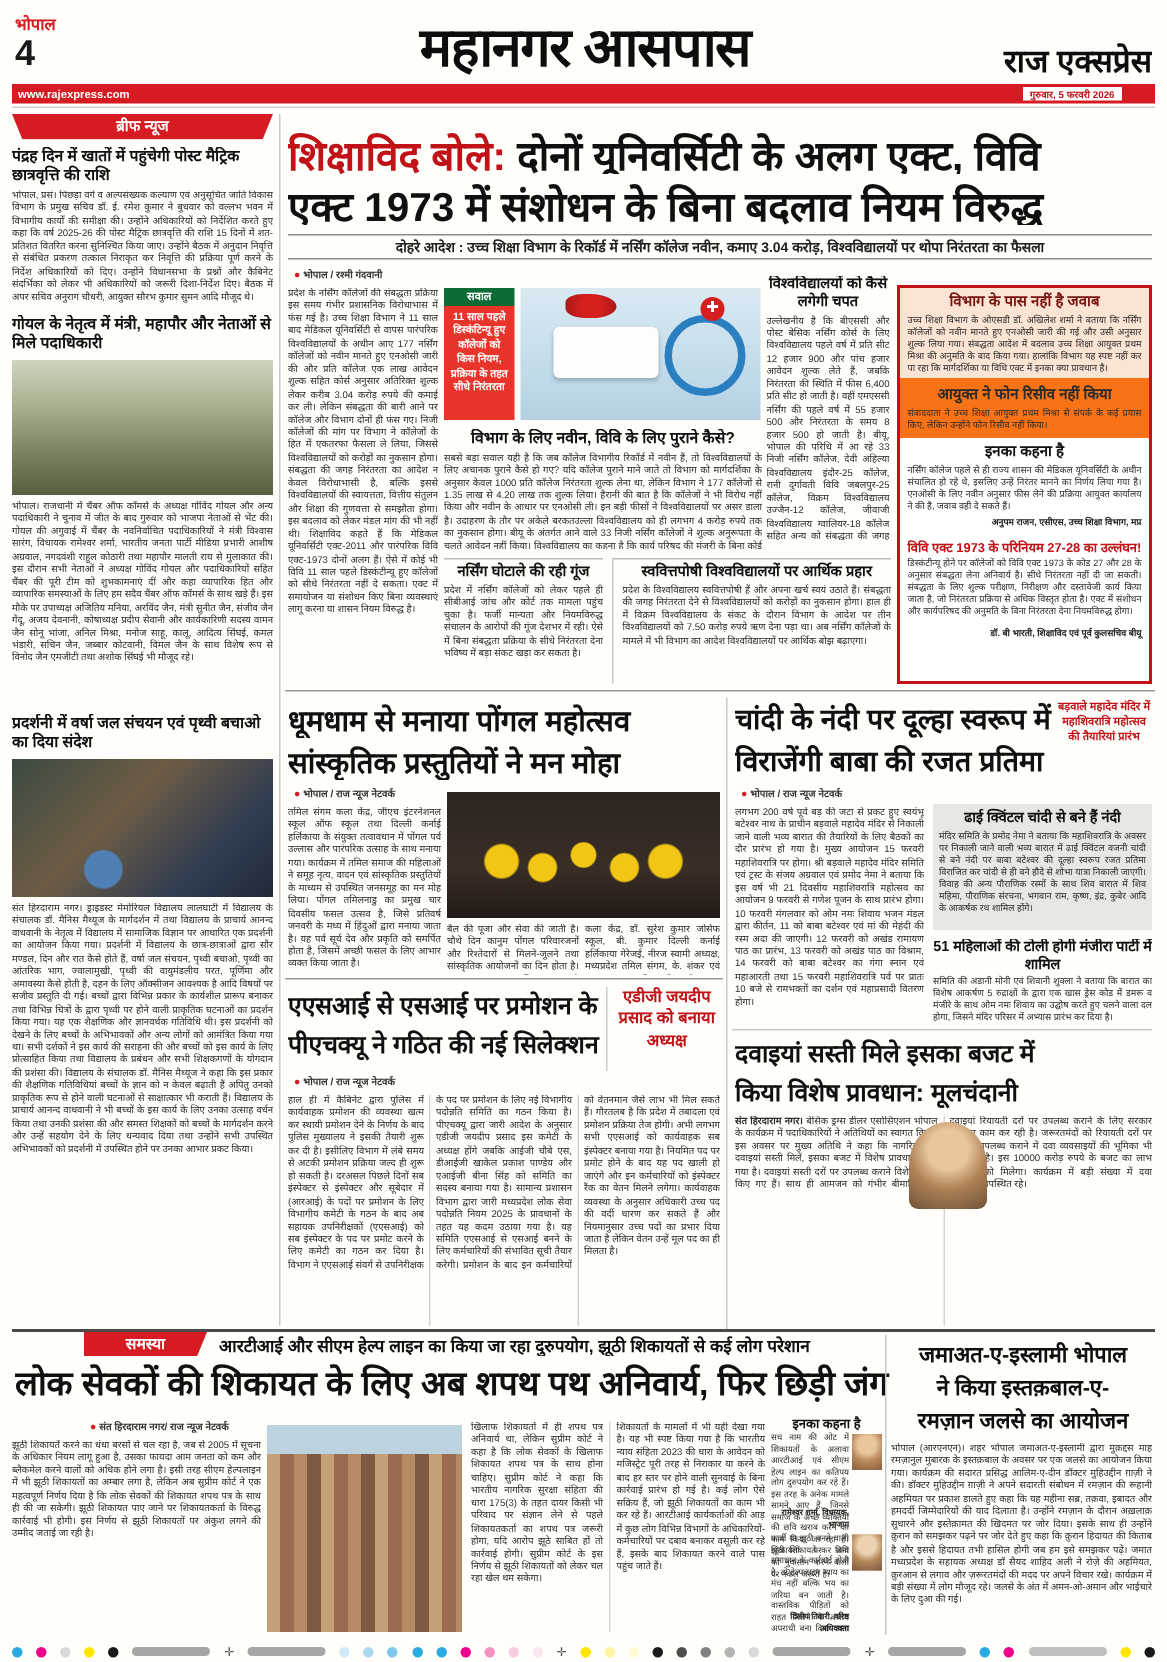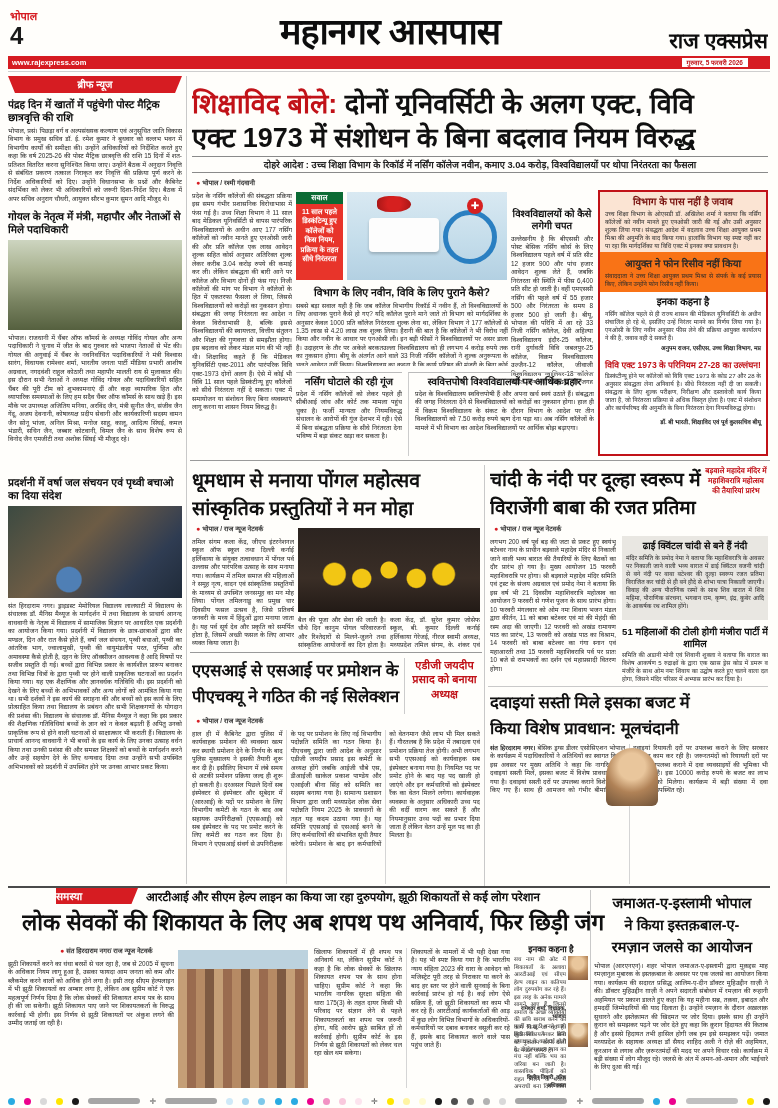--- a/index.html
+++ b/index.html
@@ -65,21 +65,21 @@
   <div class="abs" style="left:296px;top:192px;width:47px;height:12px;background:#0c6b34;color:#fff;font-weight:bold;font-size:7.5px;text-align:center;line-height:12px;">सवाल</div>
   <div class="abs" style="left:296px;top:204px;width:47px;height:76px;background:#e8342a;color:#fff;font-weight:bold;font-size:7px;line-height:1.35;padding:3px;text-align:center;">11 साल पहले डिस्कंटिन्यू हुए कॉलेजों को किस नियम, प्रक्रिया के तहत सीधे निरंतरता</div>
 
   <div class="abs photo" style="left:347px;top:192px;width:160px;height:88px;background:linear-gradient(180deg,#d9e9f2 0%,#c3dcEA 60%,#b3d0e2 100%);">
     <div style="position:absolute;left:22px;top:26px;width:70px;height:34px;background:#fdfdfd;border-radius:4px;box-shadow:0 2px 3px rgba(0,0,0,.2);"></div>
     <div style="position:absolute;left:96px;top:18px;width:44px;height:44px;border:5px solid #2a7fc1;border-radius:50%;"></div>
     <div style="position:absolute;left:120px;top:6px;width:16px;height:16px;background:#d6201f;border-radius:50%;color:#fff;font-size:10px;text-align:center;line-height:16px;">✚</div>
     <div style="position:absolute;left:30px;top:4px;width:34px;height:16px;background:radial-gradient(circle,#d6201f 35%,#a31616 100%);border-radius:40% 60% 55% 45%;"></div>
   </div>
 
-  <div class="abs" style="left:511px;top:208px;width:82px;height:176px;">
+  <div class="abs" style="left:511px;top:184px;width:82px;height:176px;">
     <div class="box-title" style="font-size:9.8px;">विश्वविद्यालयों को कैसे लगेगी चपत</div>
     <div class="body-text" style="margin-top:3px;height:148px;">उल्लेखनीय है कि बीएससी और पोस्ट बेसिक नर्सिंग कोर्स के लिए विश्वविद्यालय पहले वर्ष में प्रति सीट 12 हजार 900 और पांच हजार आवेदन शुल्क लेते हैं, जबकि निरंतरता की स्थिति में फीस 6,400 प्रति सीट हो जाती है। वहीं एमएससी नर्सिंग की पहले वर्ष में 55 हजार 500 और निरंतरता के समय 8 हजार 500 हो जाती है। बीयू, भोपाल की परिधि में आ रहे 33 निजी नर्सिंग कॉलेज, देवी अहिल्या विश्वविद्यालय इंदौर-25 कॉलेज, रानी दुर्गावती विवि जबलपुर-25 कॉलेज, विक्रम विश्वविद्यालय उज्जैन-12 कॉलेज, जीवाजी विश्वविद्यालय ग्वालियर-18 कॉलेज सहित अन्य को संबद्धता की जगह निरंतरता देने से करोड़ों की चपत लगेगी।</div>
   </div>
 
   <div class="abs" style="left:296px;top:286px;width:212px;height:80px;">
     <div class="box-title" style="font-size:10.5px;">विभाग के लिए नवीन, विवि के लिए पुराने कैसे?</div>
     <div class="body-text" style="margin-top:3px;height:62px;">सबसे बड़ा सवाल यही है कि जब कॉलेज विभागीय रिकॉर्ड में नवीन हैं, तो विश्वविद्यालयों के लिए अचानक पुराने कैसे हो गए? यदि कॉलेज पुराने माने जाते तो विभाग को मार्गदर्शिका के अनुसार केवल 1000 प्रति कॉलेज निरंतरता शुल्क लेना था, लेकिन विभाग ने 177 कॉलेजों से 1.35 लाख से 4.20 लाख तक शुल्क लिया। हैरानी की बात है कि कॉलेजों ने भी विरोध नहीं किया और नवीन के आधार पर एनओसी ली। इन बड़ी फीसों ने विश्वविद्यालयों पर असर डाला है। उदाहरण के तौर पर अकेले बरकतउल्ला विश्वविद्यालय को ही लगभग 4 करोड़ रुपये तक का नुकसान होगा। बीयू के अंतर्गत आने वाले 33 निजी नर्सिंग कॉलेजों ने शुल्क अनुरूपता के चलते आवेदन नहीं किया। विश्वविद्यालय का कहना है कि कार्य परिषद की मंजूरी के बिना कोई निर्णय संभव नहीं। यही स्थिति अन्य विश्वविद्यालयों में भी बनी।</div>
   </div>
 
   <div class="abs" style="left:296px;top:372px;width:106px;height:84px;border-top:1px solid #bbb;padding-top:3px;">
@@ -148,23 +148,23 @@
 
   <div class="abs hline" style="left:488px;top:686px;width:280px;background:#c9c9c9;"></div>
   <div class="abs hl" style="left:490px;top:690px;width:278px;height:24px;font-size:16.5px;">दवाइयां सस्ती मिले इसका बजट में</div>
   <div class="abs hl" style="left:490px;top:716px;width:278px;height:24px;font-size:16.5px;">किया विशेष प्रावधान: मूलचंदानी</div>
   <div class="abs" style="left:490px;top:744px;width:278px;height:140px;">
     <div class="body-text cols2" style="height:140px;"><span style="font-weight:bold;">संत हिरदाराम नगर।</span> <span>बेसिक ड्रग्स डीलर एसोसिएशन भोपाल के कार्यक्रम में पदाधिकारियों ने अतिथियों का स्वागत किया। इस अवसर पर मुख्य अतिथि ने कहा कि नागरिकों को दवाइयां सस्ती मिलें, इसका बजट में विशेष प्रावधान किया गया है। दवाइयां सस्ती दरों पर उपलब्ध कराने विशेष प्रयास किए गए हैं। साथ ही आमजन को गंभीर बीमारियों की दवाइयां रियायती दरों पर उपलब्ध कराने के लिए सरकार लगातार काम कर रही है। जरूरतमंदों को रियायती दरों पर दवाइयां उपलब्ध कराने में दवा व्यवसाइयों की भूमिका भी महत्वपूर्ण है। इस 10000 करोड़ रुपये के बजट का लाभ आमजन को मिलेगा। कार्यक्रम में बड़ी संख्या में दवा व्यवसायी उपस्थित रहे।</span></div>
   </div>
   <div class="abs photo" style="left:606px;top:748px;width:52px;height:58px;border-radius:50% 50% 6px 6px;background:radial-gradient(circle at 50% 32%,#e9c69c 28%,#b08257 55%,#6e5238 100%);"></div>
 
   <div class="abs hline-dark" style="left:8px;top:886px;width:762px;"></div>
-  <div class="abs" style="left:56px;top:888px;width:82px;height:16px;background:#d61c22;color:#fff;font-weight:bold;font-size:10.5px;line-height:16px;clip-path:polygon(0 0,100% 0,92% 100%,0% 100%);">समस्या</div>
+  <div class="abs" style="left:56px;top:888px;width:82px;height:16px;background:#d61c22;color:#fff;font-weight:bold;font-size:10.5px;text-align:center;line-height:16px;clip-path:polygon(0 0,100% 0,92% 100%,0% 100%);">समस्या</div>
   <div class="abs hl" style="left:146px;top:889px;width:560px;height:15px;font-size:11.5px;">आरटीआई और सीएम हेल्प लाइन का किया जा रहा दुरुपयोग, झूठी शिकायतों से कई लोग परेशान</div>
-  <div class="abs hl" style="left:10px;top:906px;width:640px;height:36px;font-size:22.5px;margin-left:12px;">लोक सेवकों की शिकायत के लिए अब शपथ पथ अनिवार्य, फिर छिड़ी जंग</div>
+  <div class="abs hl" style="left:10px;top:906px;width:640px;height:36px;font-size:22.5px;">लोक सेवकों की शिकायत के लिए अब शपथ पथ अनिवार्य, फिर छिड़ी जंग</div>
   <div class="abs byline" style="left:60px;top:946px;width:200px;height:10px;"><span class="dot">●</span><span>संत हिरदाराम नगर/ राज न्यूज नेटवर्क</span></div>
   <div class="abs body-text" style="left:8px;top:960px;width:166px;height:128px;">झूठी शिकायतें करने का धंधा बरसों से चल रहा है, जब से 2005 में सूचना के अधिकार नियम लागू हुआ है, उसका फायदा आम जनता को कम और ब्लैकमेल करने वालों को अधिक होने लगा है। इसी तरह सीएम हेल्पलाइन में भी झूठी शिकायतों का अम्बार लगा है, लेकिन अब सुप्रीम कोर्ट ने एक महत्वपूर्ण निर्णय दिया है कि लोक सेवकों की शिकायत शपथ पत्र के साथ ही की जा सकेगी। झूठी शिकायत पाए जाने पर शिकायतकर्ता के विरुद्ध कार्रवाई भी होगी। इस निर्णय से झूठी शिकायतों पर अंकुश लगने की उम्मीद जताई जा रही है।</div>
   <div class="abs photo" style="left:178px;top:950px;width:130px;height:138px;background:linear-gradient(180deg,#bcd2de 0 14%,transparent 14%),repeating-linear-gradient(90deg,#c59f77 0 9px,#9a6b4f 9px 18px,#b68a64 18px 27px,#7e5a42 27px 36px);"></div>
   <div class="abs body-text" style="left:314px;top:948px;width:88px;height:140px;">खिलाफ शिकायतों में ही शपथ पत्र अनिवार्य था, लेकिन सुप्रीम कोर्ट ने कहा है कि लोक सेवकों के खिलाफ शिकायत शपथ पत्र के साथ होना चाहिए। सुप्रीम कोर्ट ने कहा कि भारतीय नागरिक सुरक्षा संहिता की धारा 175(3) के तहत दायर किसी भी परिवाद पर संज्ञान लेने से पहले शिकायतकर्ता का शपथ पत्र जरूरी होगा, यदि आरोप झूठे साबित हों तो कार्रवाई होगी। सुप्रीम कोर्ट के इस निर्णय से झूठी शिकायतों को लेकर चल रहा खेल थम सकेगा।</div>
   <div class="abs body-text" style="left:406px;top:948px;width:104px;height:140px;border-left:1px solid #d5d5d5;padding-left:4px;">शिकायतों के मामलों में भी यही देखा गया है। यह भी स्पष्ट किया गया है कि भारतीय न्याय संहिता 2023 की धारा के आवेदन को मजिस्ट्रेट पूरी तरह से निराकार या करने के बाद हर स्तर पर होने वाली सुनवाई के बिना कार्रवाई प्रारंभ हो गई है। कई लोग ऐसे सक्रिय हैं, जो झूठी शिकायतों का काम भी कर रहे हैं। आरटीआई कार्यकर्ताओं की आड़ में कुछ लोग विभिन्न विभागों के अधिकारियों-कर्मचारियों पर दबाव बनाकर वसूली कर रहे हैं, इसके बाद शिकायत करने वाले पास पहुंच जाते हैं।</div>
 
   <div class="abs" style="left:514px;top:944px;width:74px;height:146px;">
     <div class="box-title" style="font-size:8.6px;">इनका कहना है</div>
     <div style="position:relative;padding-right:22px;margin-top:2px;">
       <div class="body-text" style="font-size:5.7px;height:46px;">सच नाम की ओट में शिकायतों के अलावा आरटीआई एवं सीएम हेल्प लाइन का कतिपय लोग दुरुपयोग कर रहे हैं। इस तरह के अनेक मामले सामने आए हैं, जिनसे समाज के अच्छे व्यक्तियों की छवि खराब करने का काम किया जा रहा है। झूठी शिकायतें कर छवि को नुकसान करने वालों पर नकेल जरूरी है।</div>

